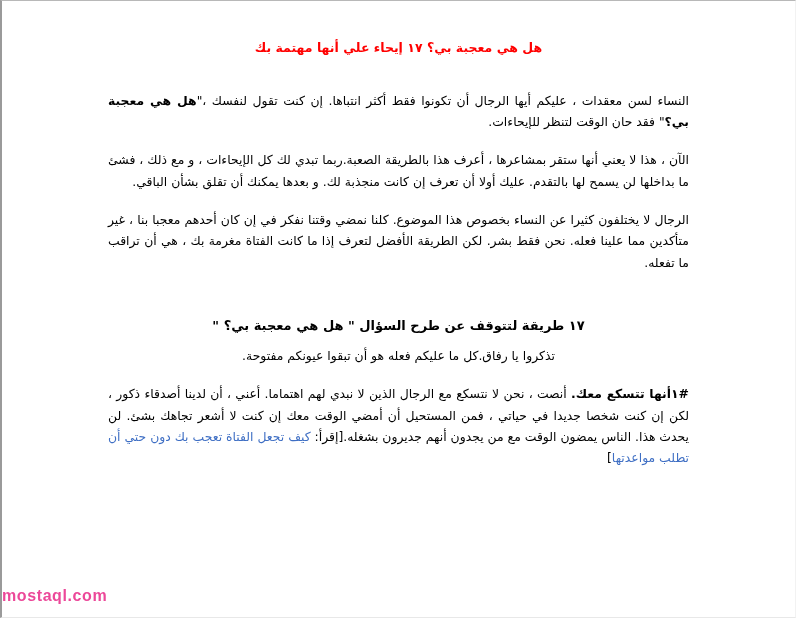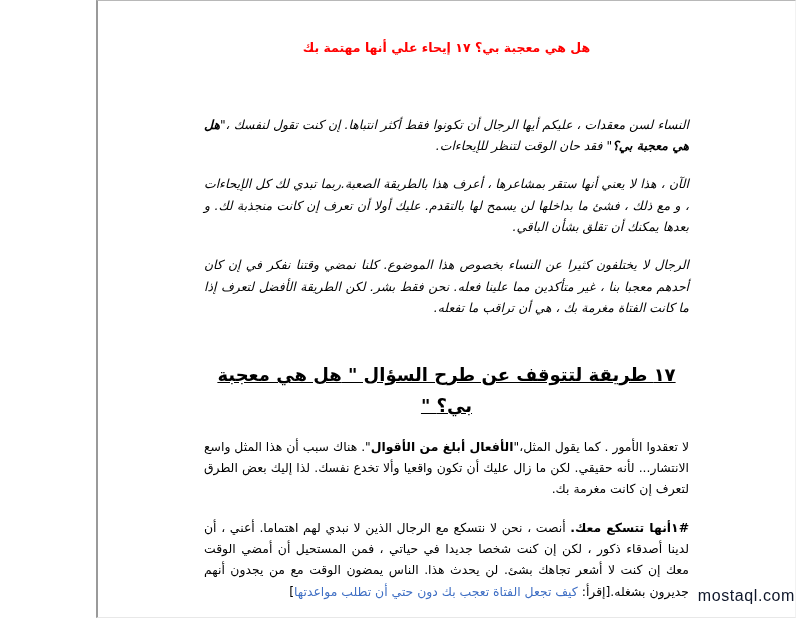--- a/index.html
+++ b/index.html
@@ -11,21 +11,21 @@
     width: 796px;
     height: 618px;
     background: #ffffff;
     font-family: "DejaVu Sans", "Liberation Sans", sans-serif;
     overflow: hidden;
   }
 
   .page {
     position: relative;
     box-sizing: border-box;
-    width: 700px;
+    width: 796px;
     height: 618px;
     background: #ffffff;
     border-left: 2px solid #9a9a9a;
     border-top: 1px solid #b8b8b8;
     border-right: 1px solid #f2f2f2;
     border-bottom: 1px solid #e8e8e8;
     padding: 8px;
   }
 
   .content {
@@ -43,47 +43,45 @@
     font-weight: bold;
     font-size: 12.5px;
     text-align: center;
     line-height: 1.5;
     margin: 10px 0 0 0;
     direction: rtl;
     unicode-bidi: isolate;
   }
 
   .body-block {
-    margin-top: 56px;
-    font-style: italic;
+    margin-top: 32px;
   }
 
   p.para {
     margin: 0 0 17px 0;
     font-size: 12.4px;
     line-height: 1.72;
     color: #000000;
     text-align: justify;
     direction: rtl;
     unicode-bidi: isolate;
     letter-spacing: 0.1px;
   }
 
   .b { font-weight: bold; }
 
   .section-heading {
-    margin: 42px 0 14px 0;
-    font-size: 18px;
+    margin: 42px 0 8px 0;
+    font-size: 13px;
     font-weight: bold;
     line-height: 1.7;
     color: #000000;
     text-align: center;
     direction: rtl;
     unicode-bidi: isolate;
-    text-decoration: underline;
   }
 
   .centered-note {
     margin: 0 0 17px 0;
     font-size: 12.4px;
     line-height: 1.72;
     color: #000000;
     text-align: center;
     direction: rtl;
     unicode-bidi: isolate;
@@ -95,28 +93,29 @@
   a.inline-link {
     color: #3f6fc4;
     text-decoration: none;
   }
 
   .watermark {
     position: absolute;
     left: 0;
     right: 0;
     bottom: 12px;
-    text-align: right;
-    color: #0f172a;
+    text-align: left;
+    color: #ec4899;
     font-size: 16px;
     letter-spacing: 0.6px;
     direction: ltr;
     unicode-bidi: isolate;
     font-family: "Liberation Sans", sans-serif;
     pointer-events: none;
+    font-weight: bold;
   }
 </style>
 </head>
 <body>
 
 <div class="page">
   <div class="content">
 
     <h1 class="doc-title">هل هي معجبة بي؟ ١٧ إيحاء علي أنها مهتمة بك</h1>
 
@@ -131,24 +130,22 @@
       <p class="para">الرجال لا يختلفون كثيرا عن النساء بخصوص هذا الموضوع. كلنا نمضي وقتنا نفكر في إن كان أحدهم معجبا بنا ، غير متأكدين مما علينا فعله. نحن فقط بشر. لكن الطريقة الأفضل لتعرف إذا ما كانت الفتاة مغرمة بك ، هي أن تراقب ما تفعله.</p>
 
     </div>
 
     <div>
 
       <h2 class="section-heading">
         <span>١٧ طريقة لتتوقف عن طرح السؤال " </span><span class="b">هل هي معجبة بي؟</span><span> "</span>
       </h2>
 
+      <p class="centered-note">تذكروا يا رفاق.كل ما عليكم فعله هو أن تبقوا عيونكم مفتوحة.</p>
 
-      <p class="para">
-        <span>لا تعقدوا الأمور . كما يقول المثل،"</span><span class="b">الأفعال أبلغ من الأقوال</span><span>". هناك سبب أن هذا المثل واسع الانتشار... لأنه حقيقي. لكن ما زال عليك أن تكون واقعيا وألا تخدع نفسك. لذا إليك بعض الطرق لتعرف إن كانت مغرمة بك.</span>
-      </p>
 
     </div>
 
     <div class="item-block">
       <p class="para">
         <span class="b">#١</span><span class="b">أنها تتسكع معك.</span><span> أنصت ، نحن لا نتسكع مع الرجال الذين لا نبدي لهم اهتماما. أعني ، أن لدينا أصدقاء ذكور ، لكن إن كنت شخصا جديدا في حياتي ، فمن المستحيل أن أمضي الوقت معك إن كنت لا أشعر تجاهك بشئ. لن يحدث هذا. الناس يمضون الوقت مع من يجدون أنهم جديرون بشغله.</span><span>[إقرأ: </span><a class="inline-link" href="#">كيف تجعل الفتاة تعجب بك دون حتي أن تطلب مواعدتها</a><span>]</span>
       </p>
     </div>
 
   </div>

